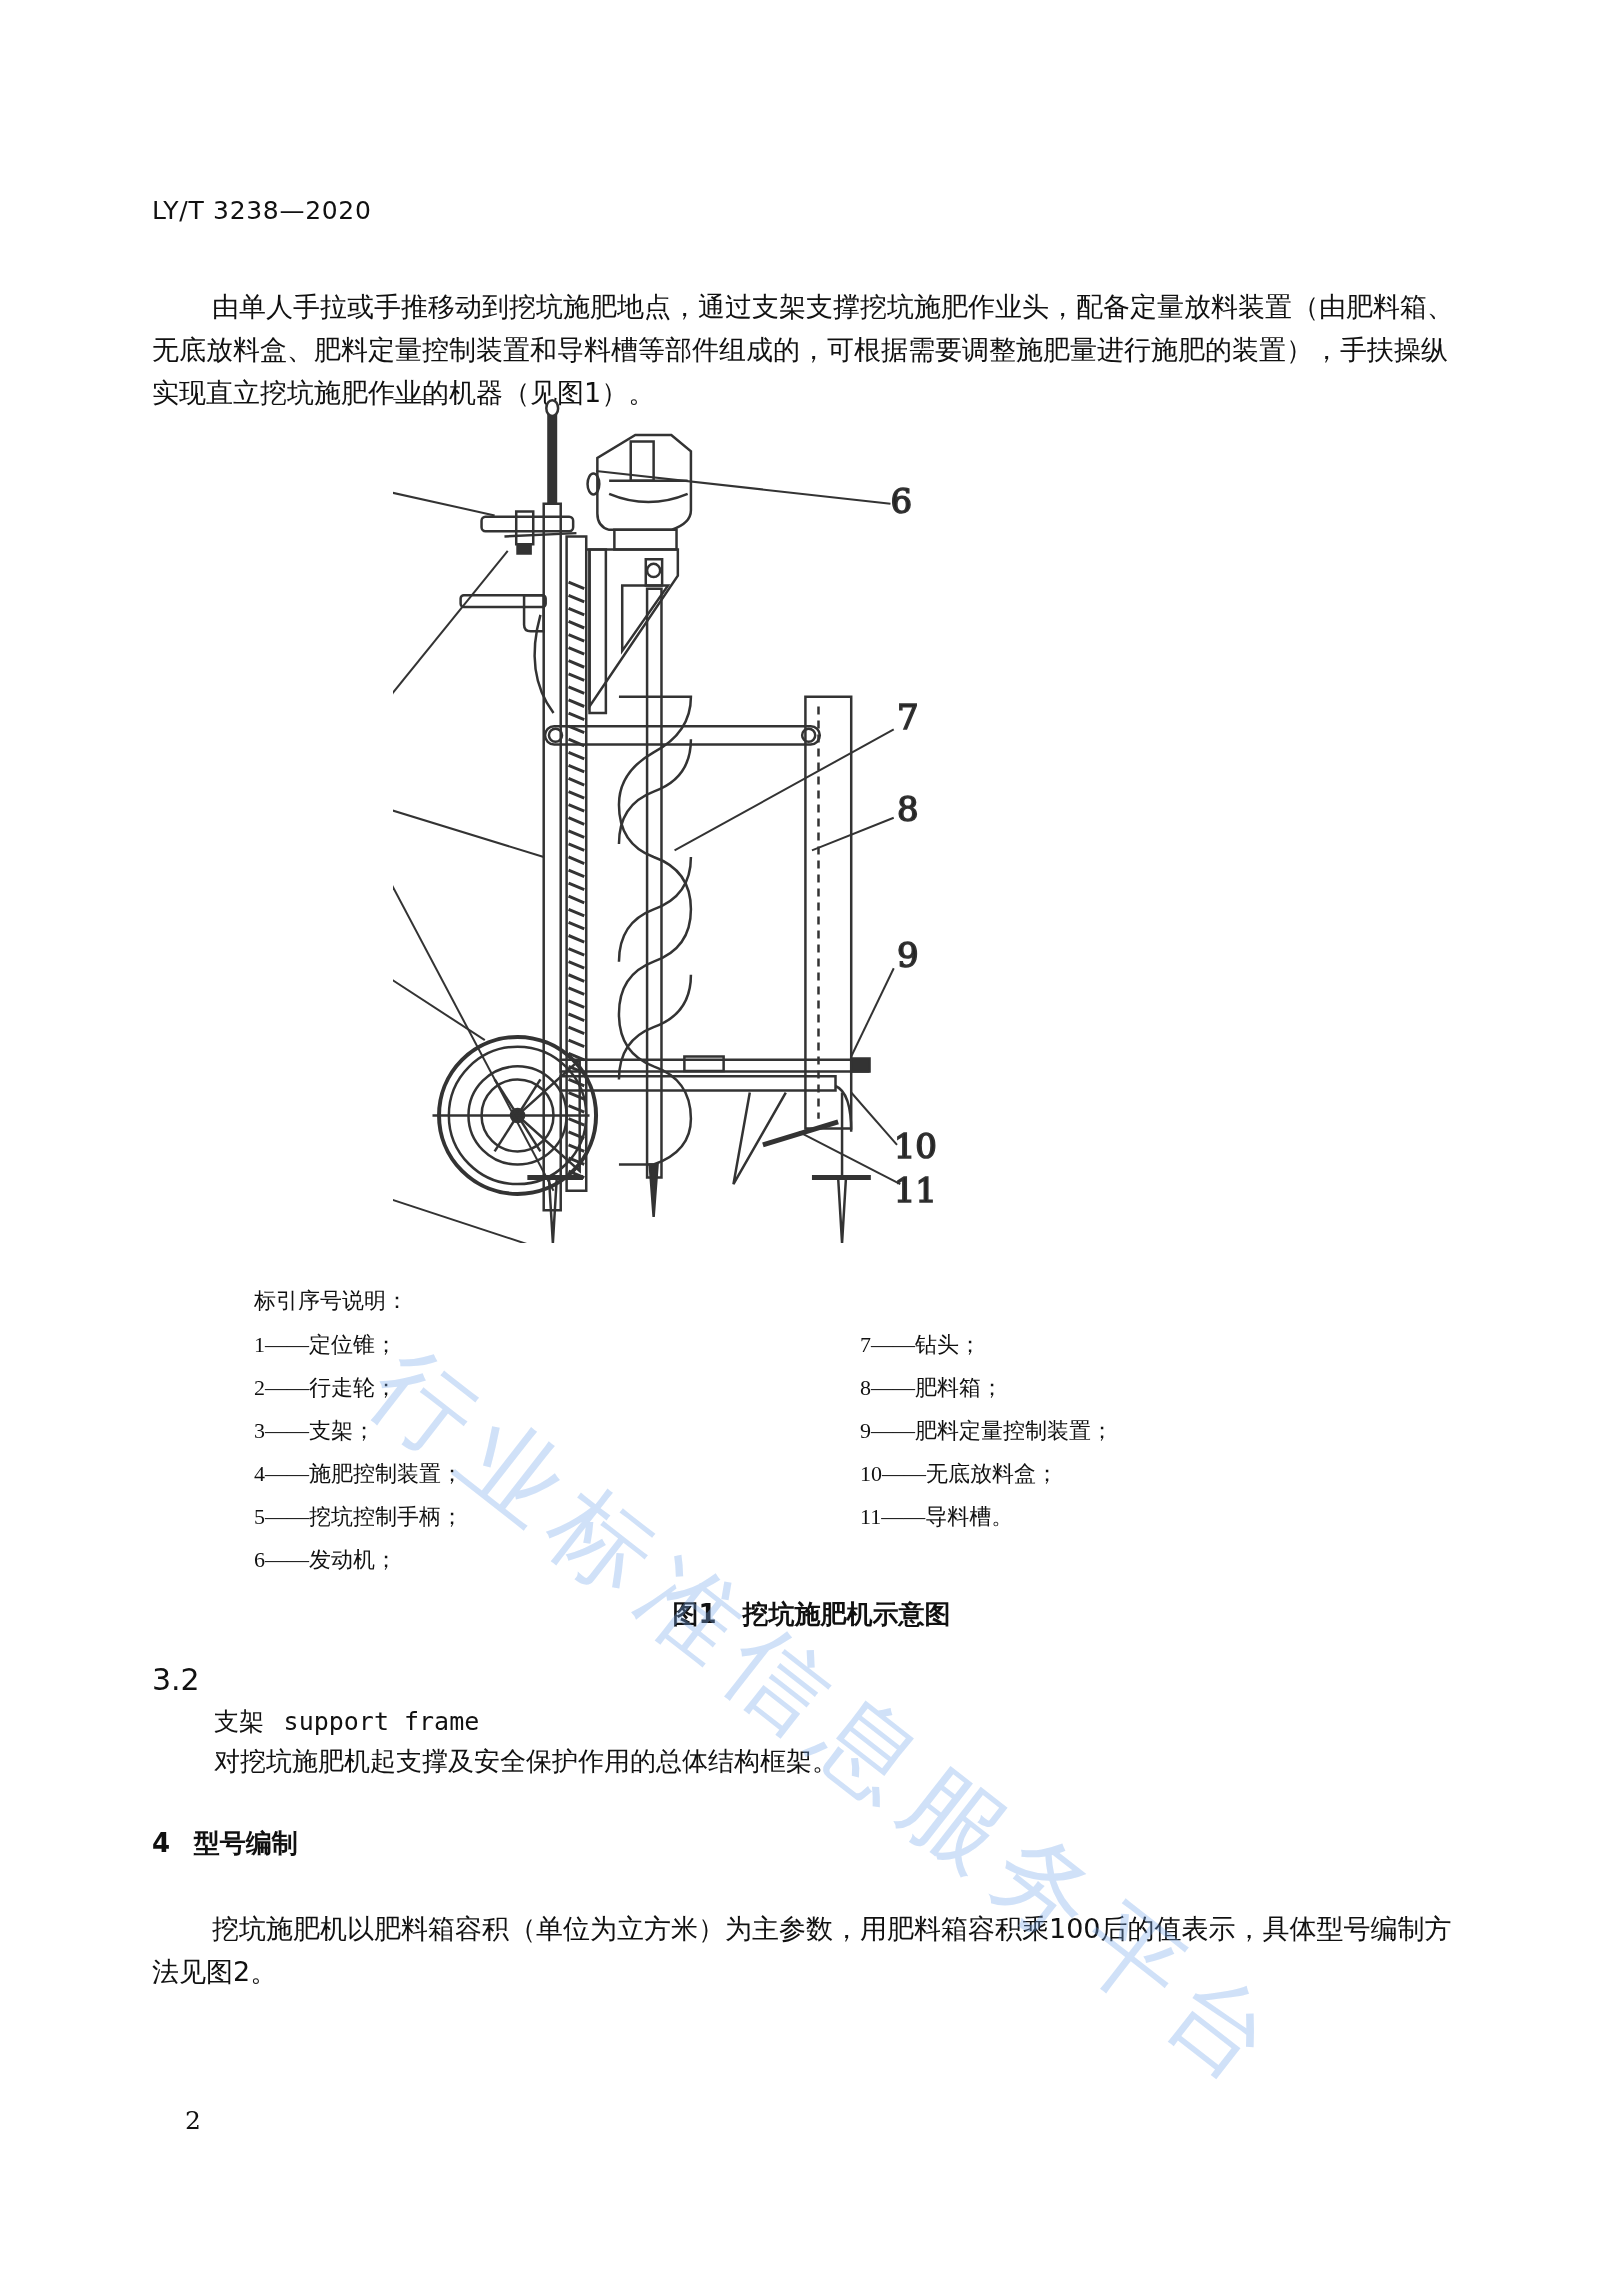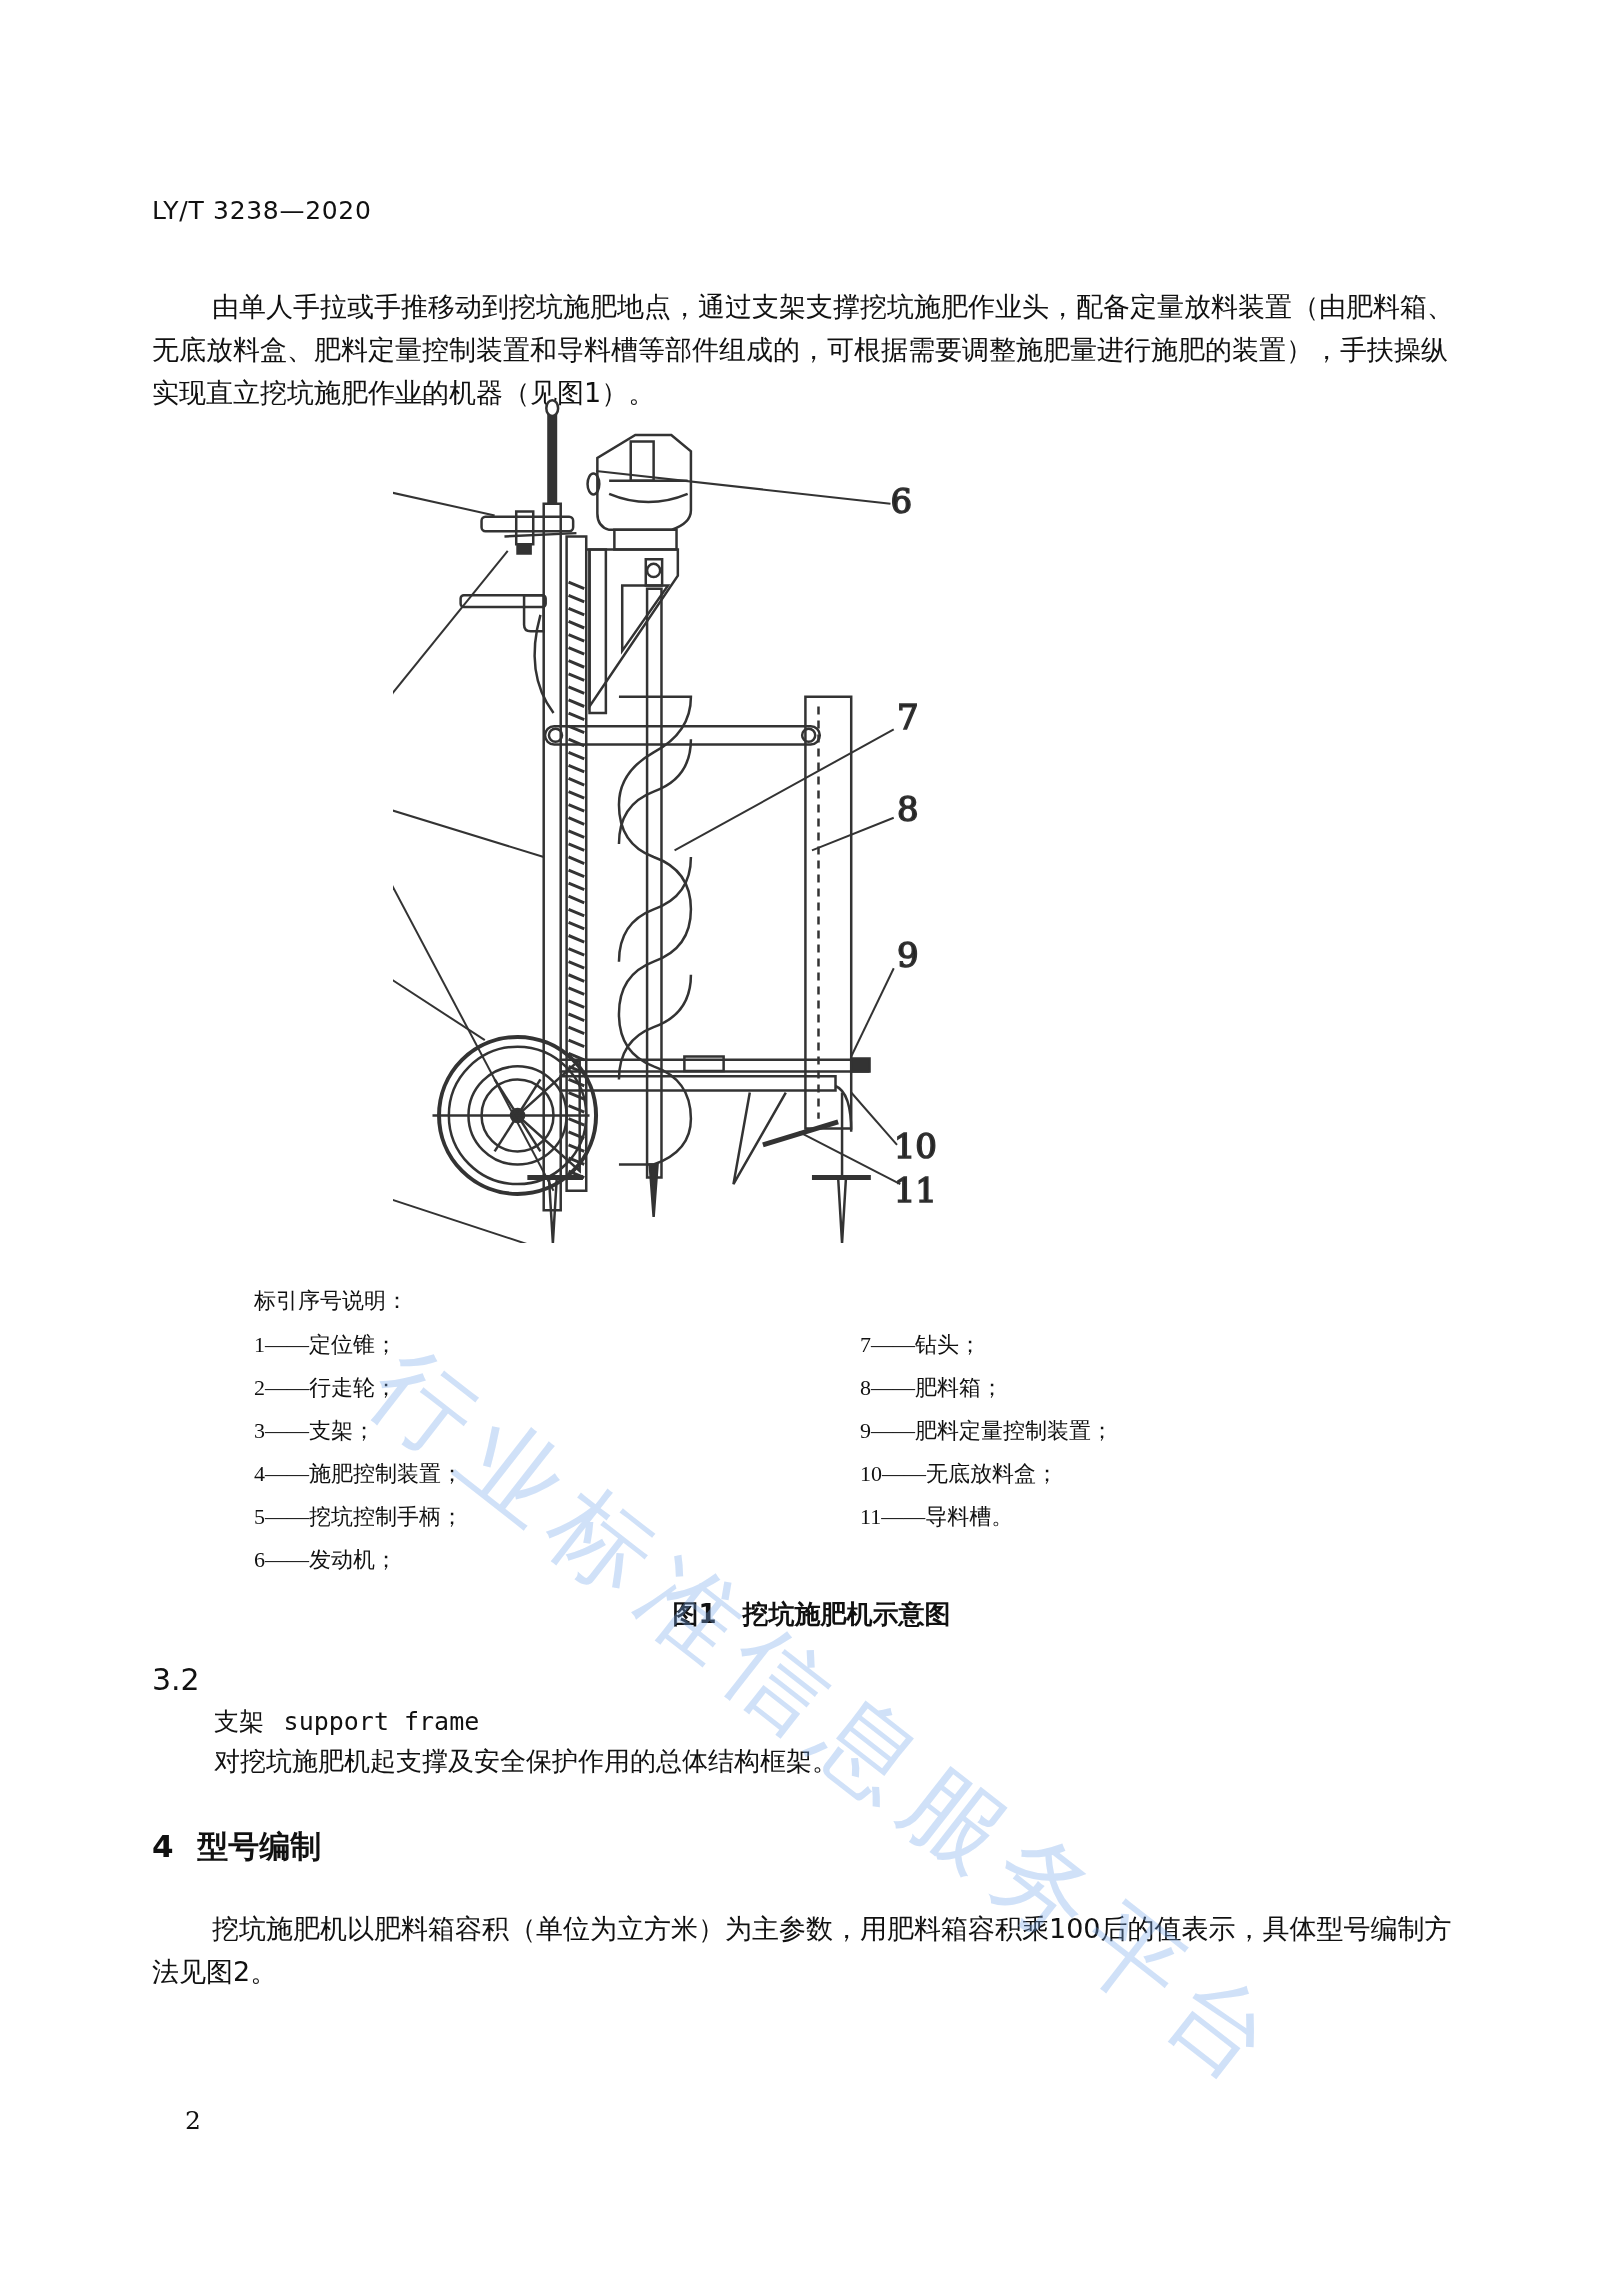--- a/index.html
+++ b/index.html
@@ -17,21 +17,21 @@
   .legend-title { left: 254px; top: 1286px; font-family: Liberation Mono, monospace; font-size: 22px; }
   .legend-col { font-family: Liberation Serif, serif; font-size: 22px; line-height: 43px; }
   .legend-left { left: 254px; top: 1323px; }
   .legend-right { left: 860px; top: 1323px; }
   .fig-caption { left: 0; width: 1623px; top: 1597px; text-align: center; font-size: 26px; font-weight: bold; }
   .fig-caption span.gap { display: inline-block; width: 26px; }
   .sec-32 { left: 152px; top: 1662px; font-size: 30px; }
   .term { left: 214px; top: 1705px; font-size: 25px; }
   .term .en { font-family: "DejaVu Sans Mono", "Liberation Mono", monospace; margin-left: 19.6px; text-align: center; }
   .defn { left: 214px; top: 1744px; font-size: 26px; }
-  .sec-4 { left: 152px; top: 1826px; font-size: 31px; font-weight: bold; }
+  .sec-4 { left: 152px; top: 1826px; font-size: 26px; font-weight: bold; }
   .sec-4 .num { margin-right: 23.6px; }
   .p2 { top: 1907px; }
   .page-num { left: 185px; top: 2106px; font-family: "DejaVu Serif", "Liberation Serif", serif; font-size: 25px; }
   .watermark {
     left: 425px; top: 1322px; font-size: 98px; color: rgba(120,170,235,0.35);
     transform: rotate(38deg); transform-origin: 0 0; letter-spacing: 14.4px;
     white-space: nowrap; font-family: "DejaVu Sans", sans-serif; pointer-events: none;
   }
   .callout { font-family: "DejaVu Serif", "Liberation Serif", serif; font-size: 52px; fill: #222; }
   svg line, svg path, svg rect, svg circle, svg ellipse, svg polygon { vector-effect: non-scaling-stroke; }

